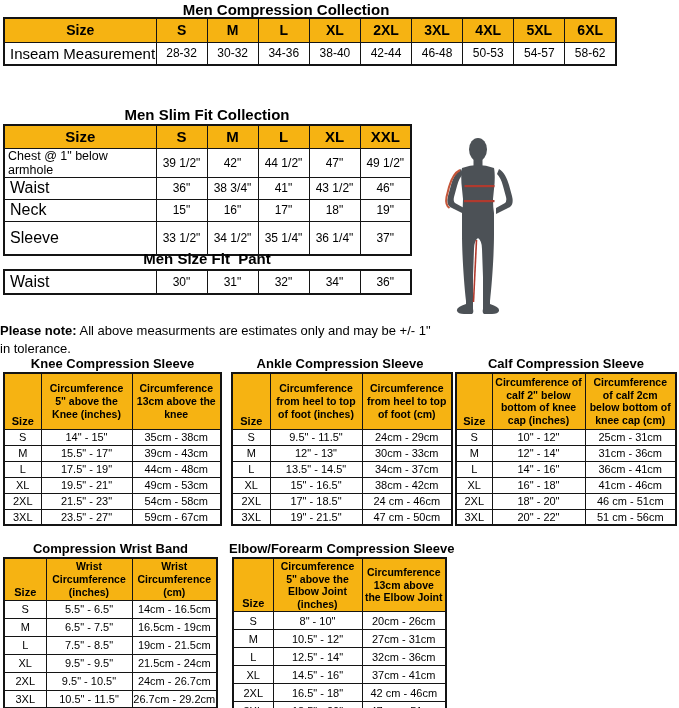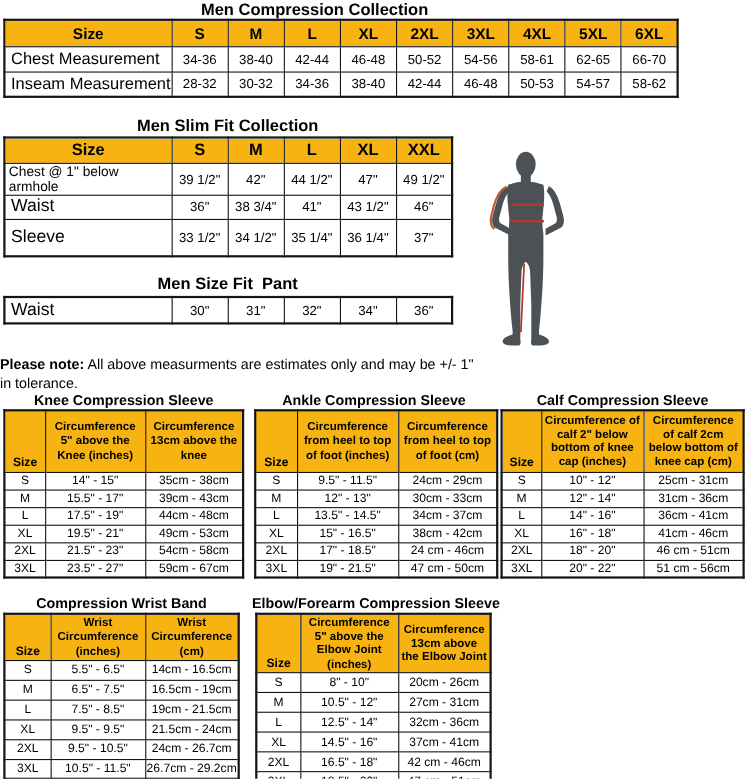--- a/index.html
+++ b/index.html
@@ -47,32 +47,20 @@
     <td class="h1">M</td>
     <td class="h1">L</td>
     <td class="h1">XL</td>
     <td class="h1">2XL</td>
     <td class="h1">3XL</td>
     <td class="h1">4XL</td>
     <td class="h1">5XL</td>
     <td class="h1">6XL</td>
   </tr>
   <tr style="height:23px">
-    <td class="lb1">Chest Measurement</td>
-    <td class="v">34-36</td>
-    <td class="v">38-40</td>
-    <td class="v">42-44</td>
-    <td class="v">46-48</td>
-    <td class="v">50-52</td>
-    <td class="v">54-56</td>
-    <td class="v">58-61</td>
-    <td class="v">62-65</td>
-    <td class="v">66-70</td>
-  </tr>
-  <tr style="height:23px">
     <td class="lb1">Inseam Measurement</td>
     <td class="v">28-32</td>
     <td class="v">30-32</td>
     <td class="v">34-36</td>
     <td class="v">38-40</td>
     <td class="v">42-44</td>
     <td class="v">46-48</td>
     <td class="v">50-53</td>
     <td class="v">54-57</td>
     <td class="v">58-62</td>
@@ -107,20 +95,28 @@
     <td class="v">47"</td>
     <td class="v">49 1/2"</td>
   </tr>
   <tr style="height:22px">
     <td class="lb2">Waist</td>
     <td class="v">36"</td>
     <td class="v">38 3/4"</td>
     <td class="v">41"</td>
     <td class="v">43 1/2"</td>
     <td class="v">46"</td>
+  </tr>
+  <tr style="height:22px">
+    <td class="lb2">Neck</td>
+    <td class="v">15"</td>
+    <td class="v">16"</td>
+    <td class="v">17"</td>
+    <td class="v">18"</td>
+    <td class="v">19"</td>
   </tr>
   <tr style="height:34px">
     <td class="lb2">Sleeve</td>
     <td class="v">33 1/2"</td>
     <td class="v">34 1/2"</td>
     <td class="v">35 1/4"</td>
     <td class="v">36 1/4"</td>
     <td class="v">37"</td>
   </tr>
 </tbody>

